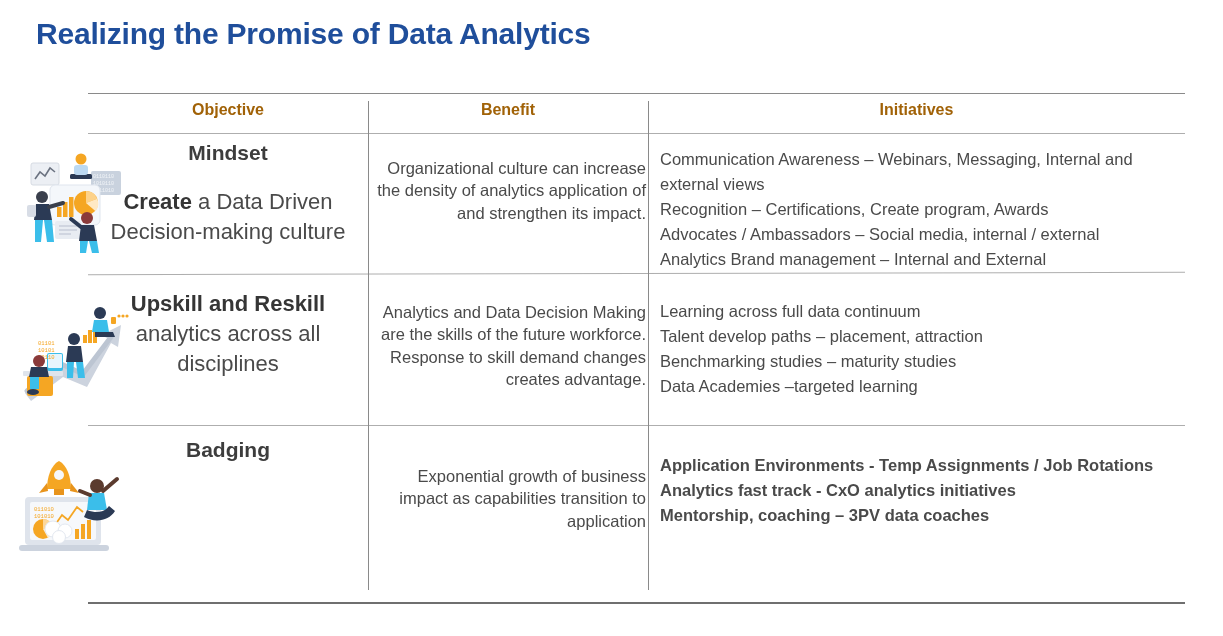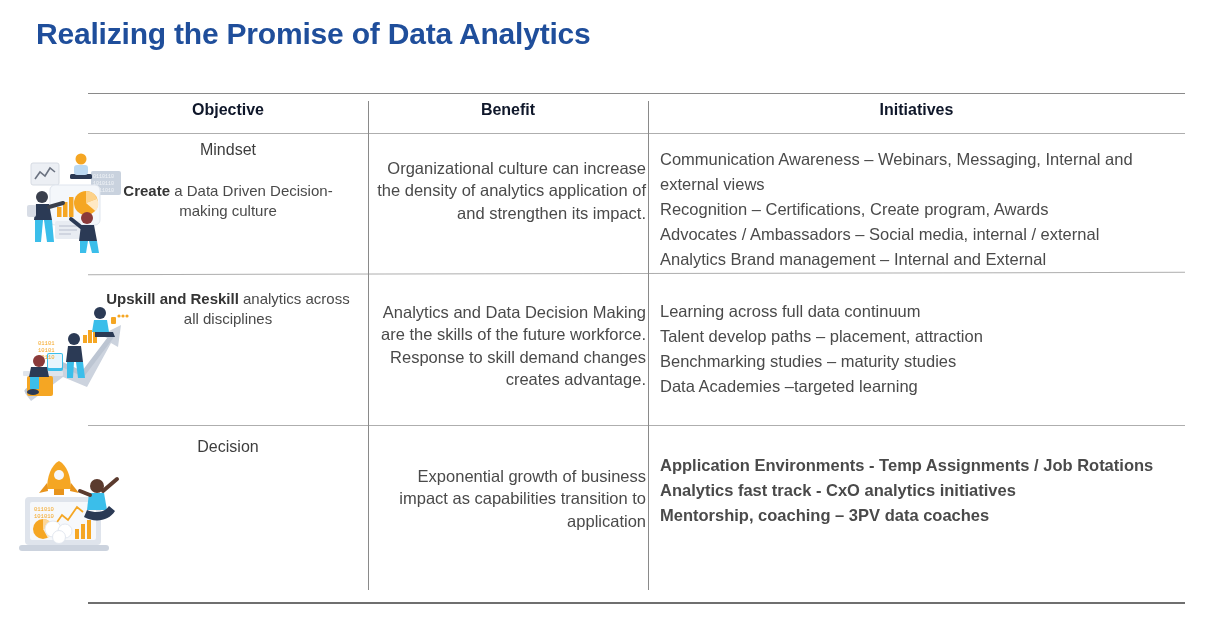--- a/index.html
+++ b/index.html
@@ -56,21 +56,21 @@
   #header-row {
     position: absolute;
     left: 0; top: 0;
     width: 1097px; height: 40px;
   }
   .col-head {
     position: absolute;
     top: 8px;
     font-size: 16px;
     font-weight: bold;
-    color: #0f172a;
+    color: #a16207;
     text-align: center;
   }
   #head-objective { left: 0;   width: 280px; }
   #head-benefit   { left: 280px; width: 280px; }
   #head-initiatives { left: 560px; width: 537px; }
 
   
   .row {
     position: absolute;
     left: 0;
@@ -101,27 +101,27 @@
   }
   .cell-initiatives {
     position: absolute;
     left: 572px;
     width: 525px;
     font-size: 16.5px;
     color: #4a4a4a;
     line-height: 1.52;
   }
   .obj-title {
-    font-size: 16px;
-    font-weight: normal;
+    font-size: 21px;
+    font-weight: bold;
     color: #3d3d3d;
     margin-bottom: 22px;
   }
   .obj-desc {
-    font-size: 15px;
+    font-size: 22px;
     color: #4a4a4a;
     line-height: 1.36;
     padding: 0 18px;
   }
   .obj-desc b { color: #353535; font-weight: bold; }
   .init-line { white-space: nowrap; }
   .init-line.wrap { white-space: normal; }
 
   
   #row-mindset   { top: 42px;  height: 130px; }
@@ -314,21 +314,21 @@
 
         <circle cx="82" cy="37" r="7" fill="#5b3b2e"></circle>
         <path d="M74 44 h15 l3 17 h-20 z" fill="#3BBEEA"></path>
         <path d="M72 61 c10 4 18 2 22 -4 l6 5 c-6 10 -20 12 -31 6 z" fill="#2b3a55"></path>
         <path d="M88 42 l14 -12" stroke="#5b3b2e" stroke-width="4" stroke-linecap="round"></path>
         <path d="M75 46 l-10 -4" stroke="#5b3b2e" stroke-width="4" stroke-linecap="round"></path>
       </svg>
     </div>
 
     <div class="cell-objective" style="top:0px;">
-      <div class="obj-title">Decision</div>
+      <div class="obj-title">Badging</div>
     </div>
 
     <div class="cell-benefit" style="top:27px;">Exponential growth of business impact as capabilities transition to application</div>
 
     <div class="cell-initiatives" style="top:15px;font-weight:bold;">
       <div class="init-line wrap">Application Environments - Temp Assignments / Job Rotations</div>
       <div class="init-line">Analytics fast track - CxO analytics initiatives</div>
       <div class="init-line">Mentorship, coaching – 3PV data coaches</div>
     </div>
   </div>

